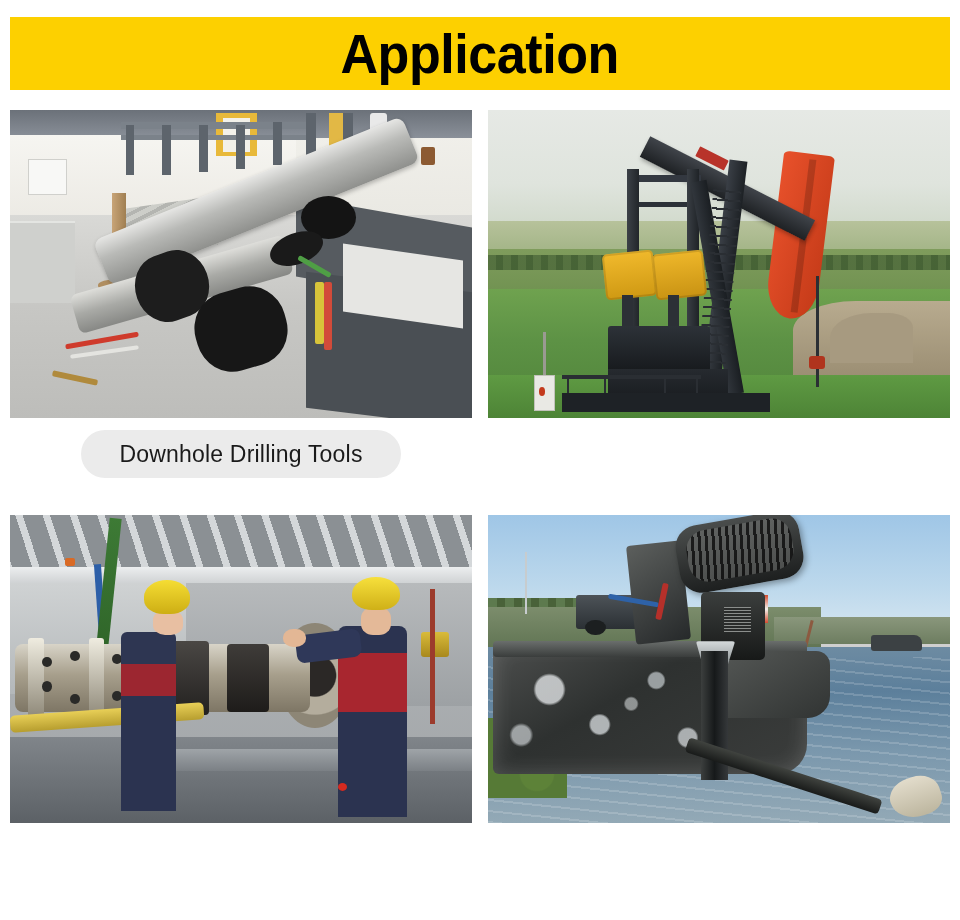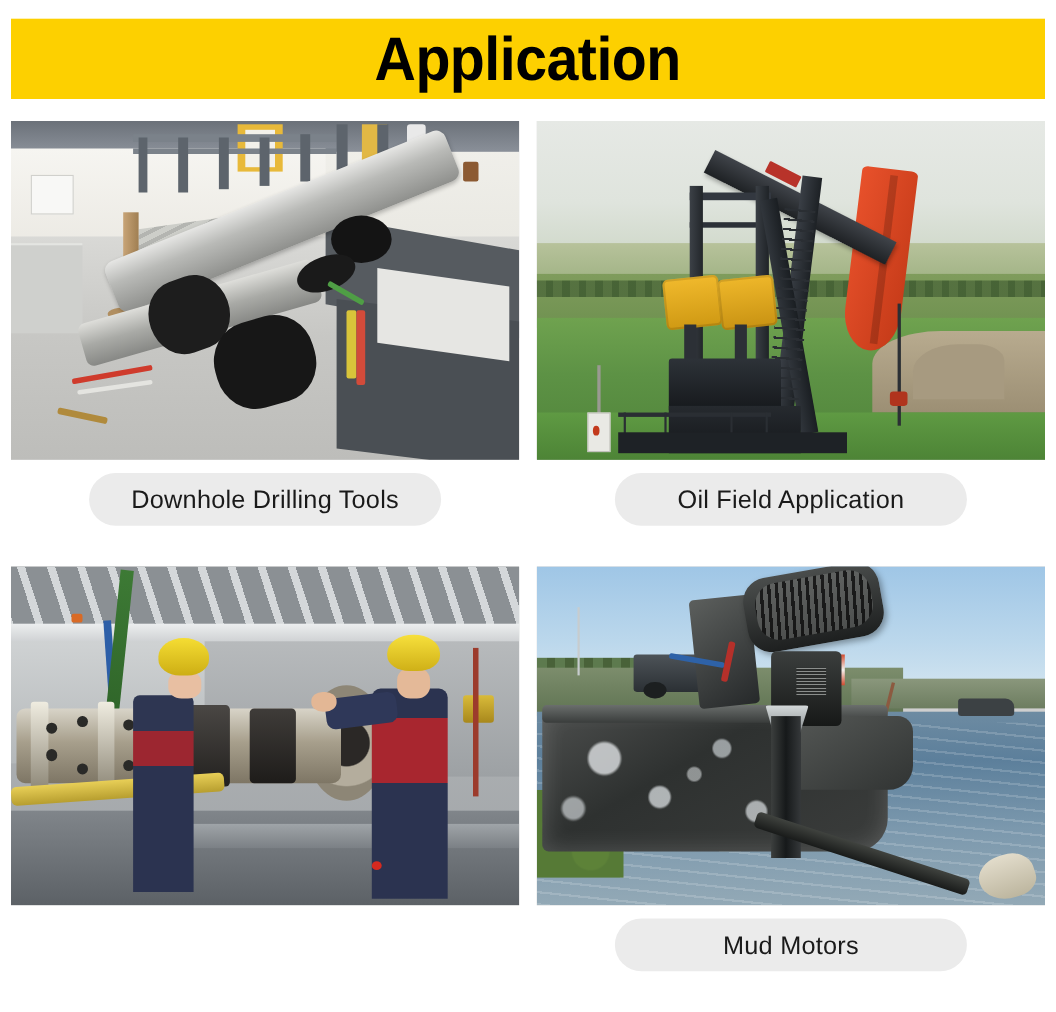--- a/index.html
+++ b/index.html
@@ -463,25 +463,20 @@
           <div class="p2-rail"></div>
           <div class="p2-railv" style="left:17%;"></div>
           <div class="p2-railv" style="left:25%;"></div>
           <div class="p2-railv" style="left:38%;"></div>
           <div class="p2-railv" style="left:45%;"></div>
           <div class="p2-skid"></div>
           <div class="p2-cab"></div>
           <div class="p2-cabmark"></div>
         </div>
       </div>
-      <div class="pill-wrap">
-        <div class="pill">
-          <span class="pill-label">Oil Field Application</span>
-        </div>
-      </div>
     </div>
   </div>
 
   <div class="row">
 
     <div class="card left">
       <div class="photo">
         <div class="scene">
           <div class="p3-bg"></div>
           <div class="p3-truss"></div>
@@ -550,20 +545,15 @@
           <div class="p4-engine"></div>
           <div class="p4-engrib"></div>
           <div class="p4-cowl"></div>
           <div class="p4-vent"></div>
           <div class="p4-shaftclamp"></div>
           <div class="p4-shaft"></div>
           <div class="p4-tiller"></div>
           <div class="p4-prop"></div>
         </div>
       </div>
-      <div class="pill-wrap">
-        <div class="pill">
-          <span class="pill-label">Mud Motors</span>
-        </div>
-      </div>
     </div>
   </div>
 </div>
 
 </body></html>

